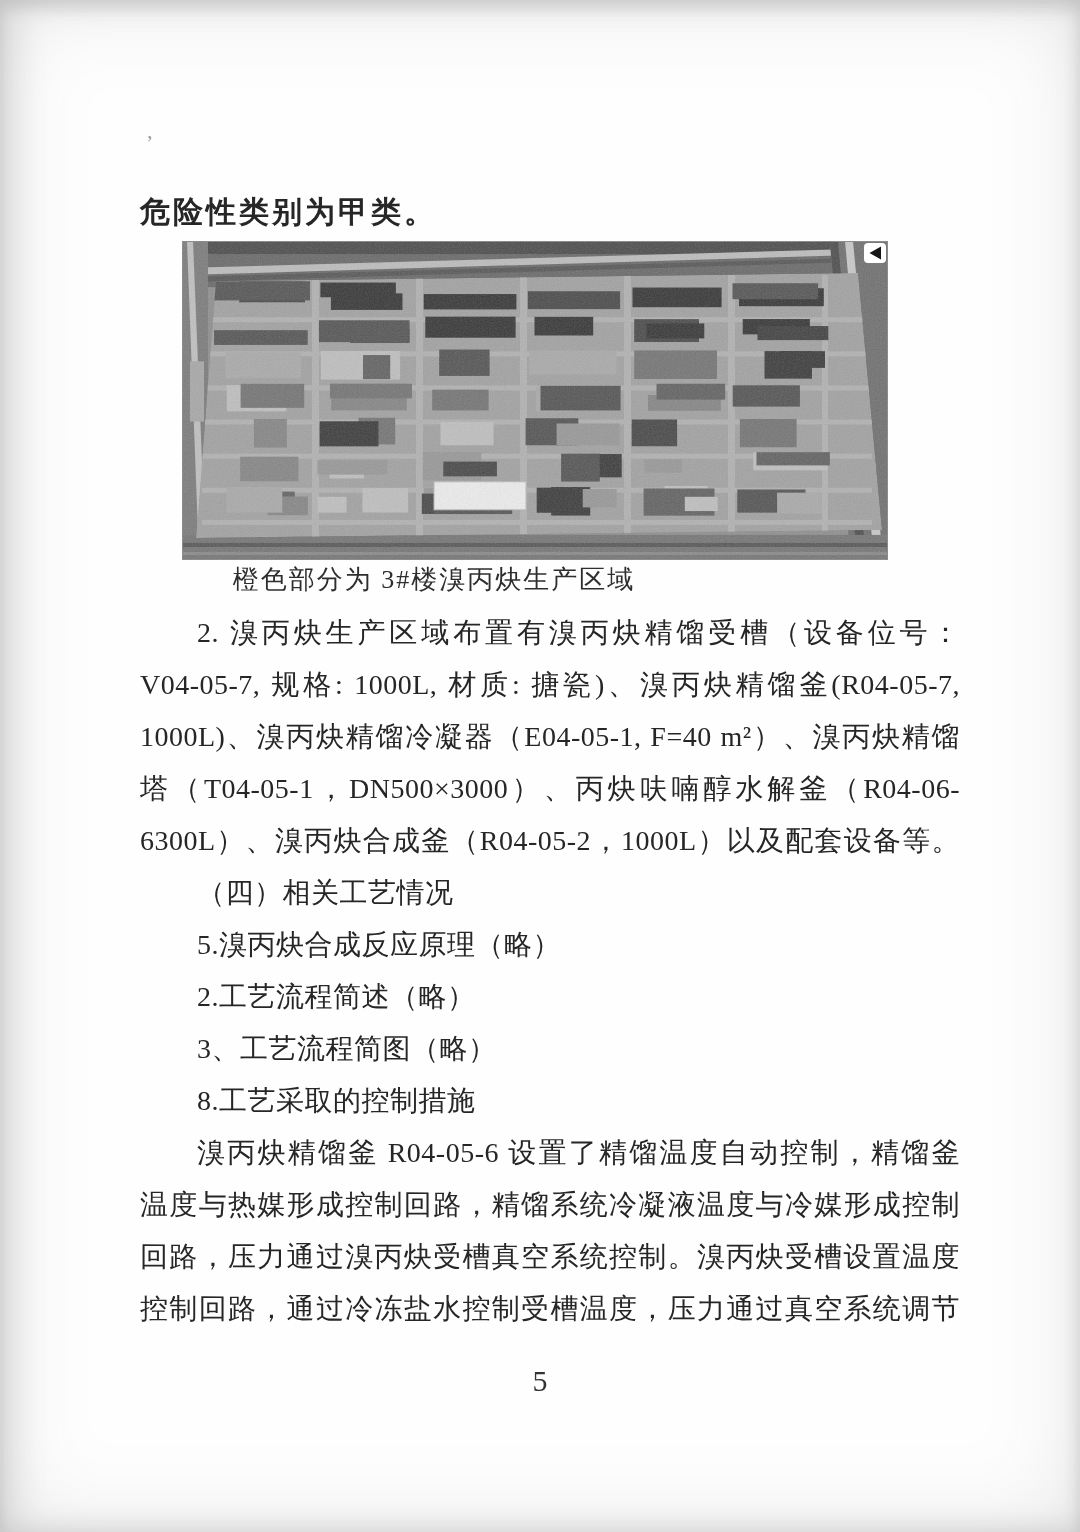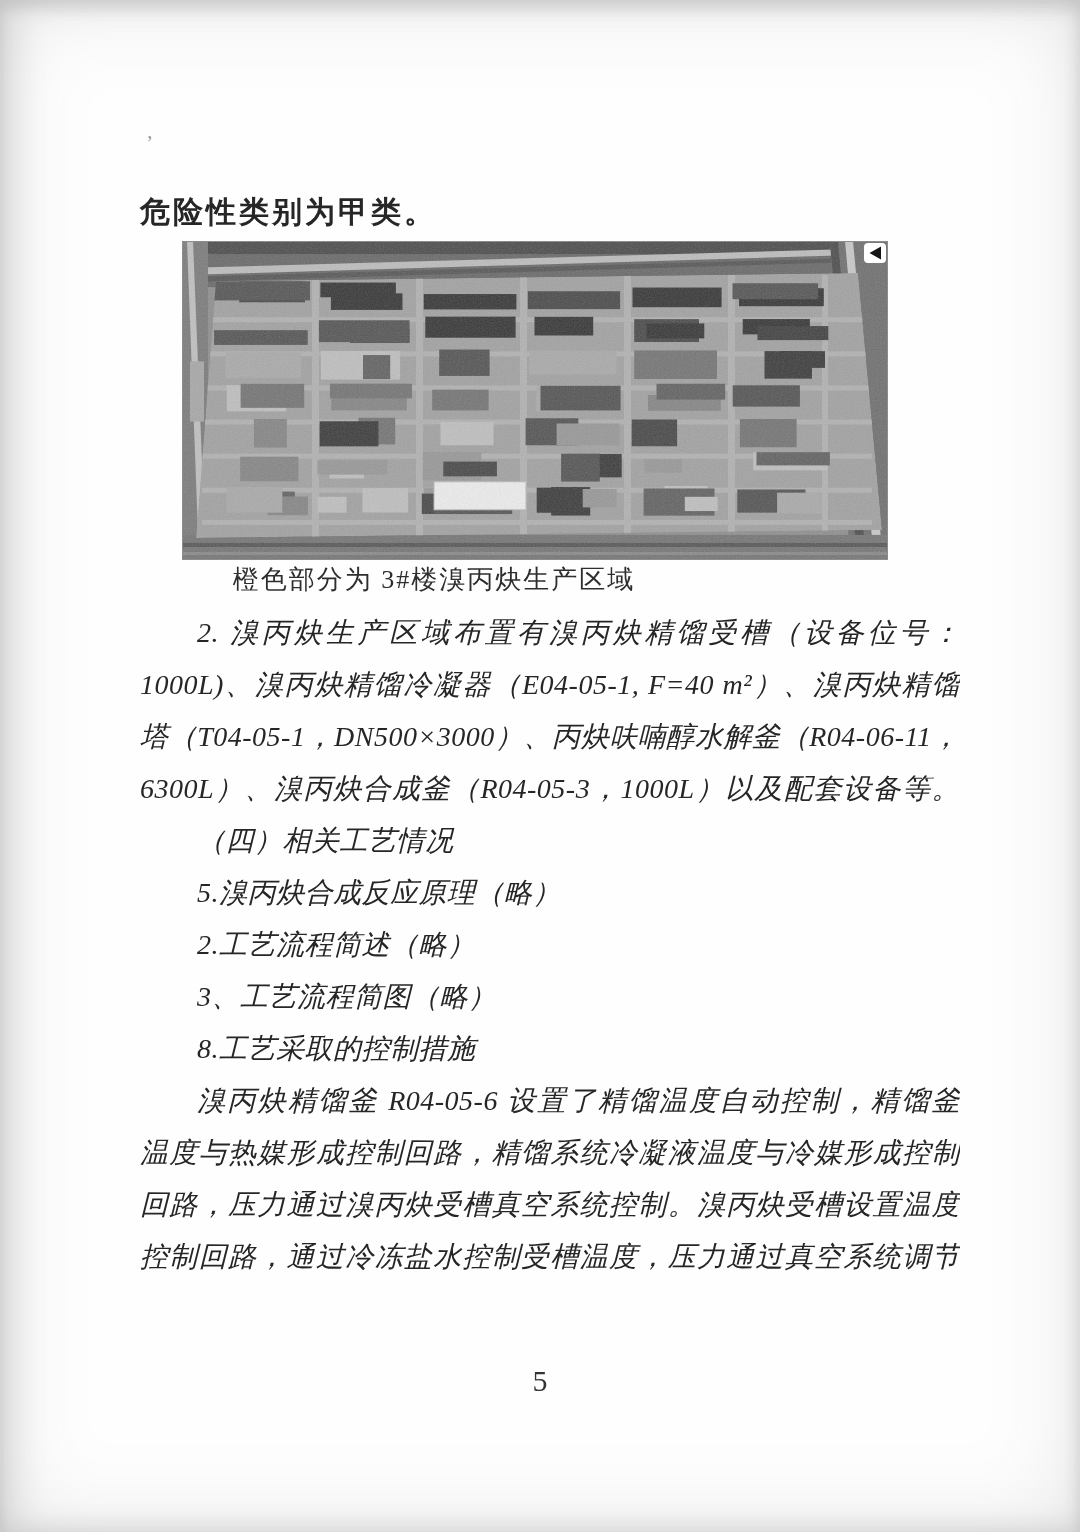--- a/index.html
+++ b/index.html
@@ -32,21 +32,21 @@
   .caption{
     position:absolute;left:0;top:562px;width:868px;
     text-align:center;font-size:26px;letter-spacing:2px;color:#2e2e2e;
   }
   .body-text{
     position:absolute;left:140px;top:607px;width:820px;
   }
   .line{
     font-size:28px;line-height:52px;height:52px;overflow:hidden;
     letter-spacing:0.5px;
-    text-align:justify;text-align-last:justify;font-style:italic;
+    text-align:justify;text-align-last:justify;
   }
   .line.indent{text-indent:57px;}
   .line.left{text-align:right;text-align-last:left;}
   .page-num{
     position:absolute;left:0;top:1364px;width:1080px;
     text-align:center;font-size:30px;color:#333;
   }
 </style>
 </head>
 <body>
@@ -198,23 +198,24 @@
       <rect x="682" y="2" width="22" height="20" rx="4" fill="#ffffff"></rect>
       <polygon points="699,5.5 687.5,12 699,18.5" fill="#141414"></polygon>
     </g>
   </svg>
 </div>
 
 <div class="caption">橙色部分为 3#楼溴丙炔生产区域</div>
 
 <div class="body-text" id="lines">
     <div class="line indent">2. 溴丙炔生产区域布置有溴丙炔精馏受槽（设备位号：</div>
+    <div class="line">V04-05-7, 规格: 1000L, 材质: 搪瓷)、溴丙炔精馏釜(R04-05-7,</div>
     <div class="line">1000L)、溴丙炔精馏冷凝器（E04-05-1, F=40 m²）、溴丙炔精馏</div>
     <div class="line">塔（T04-05-1，DN500×3000）、丙炔呋喃醇水解釜（R04-06-11，</div>
-    <div class="line">6300L）、溴丙炔合成釜（R04-05-3，1000L）以及配套设备等。</div>
+    <div class="line">6300L）、溴丙炔合成釜（R04-05-2，1000L）以及配套设备等。</div>
     <div class="line indent left">（四）相关工艺情况</div>
     <div class="line indent left">5.溴丙炔合成反应原理（略）</div>
     <div class="line indent left">2.工艺流程简述（略）</div>
     <div class="line indent left">3、工艺流程简图（略）</div>
     <div class="line indent left">8.工艺采取的控制措施</div>
     <div class="line indent">溴丙炔精馏釜 R04-05-6 设置了精馏温度自动控制，精馏釜</div>
     <div class="line">温度与热媒形成控制回路，精馏系统冷凝液温度与冷媒形成控制</div>
     <div class="line">回路，压力通过溴丙炔受槽真空系统控制。溴丙炔受槽设置温度</div>
     <div class="line">控制回路，通过冷冻盐水控制受槽温度，压力通过真空系统调节</div>
   </div>

